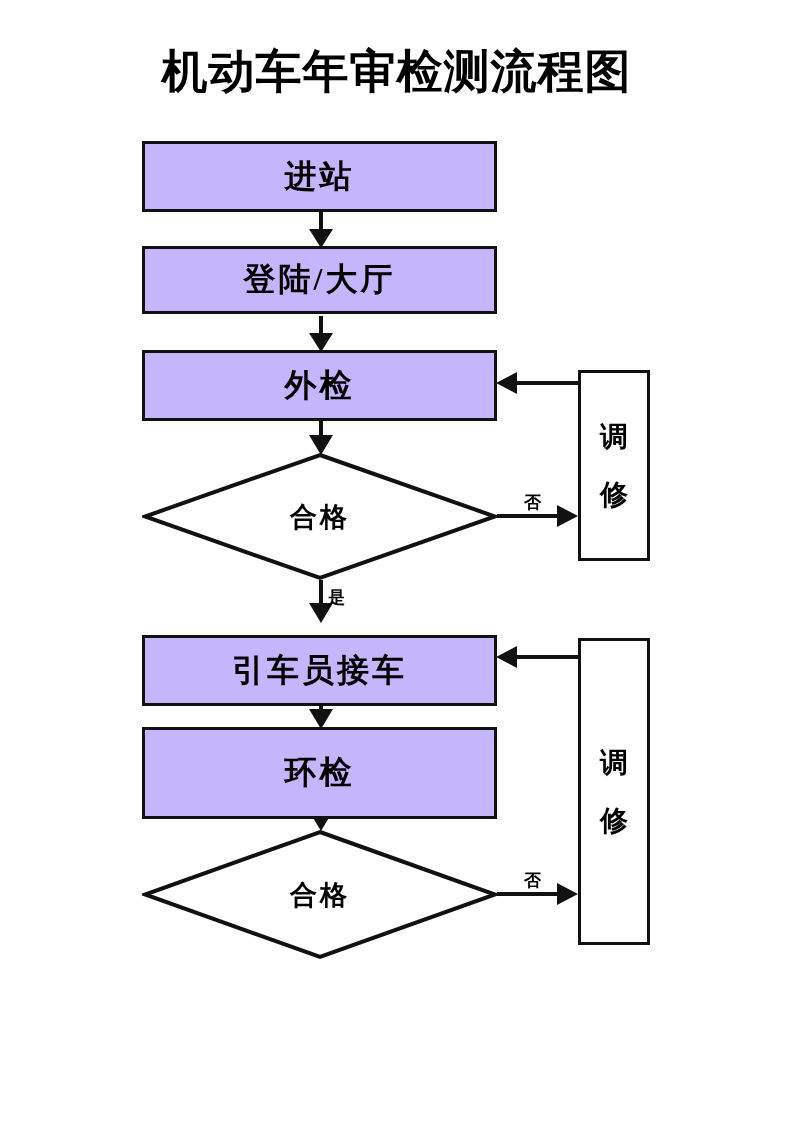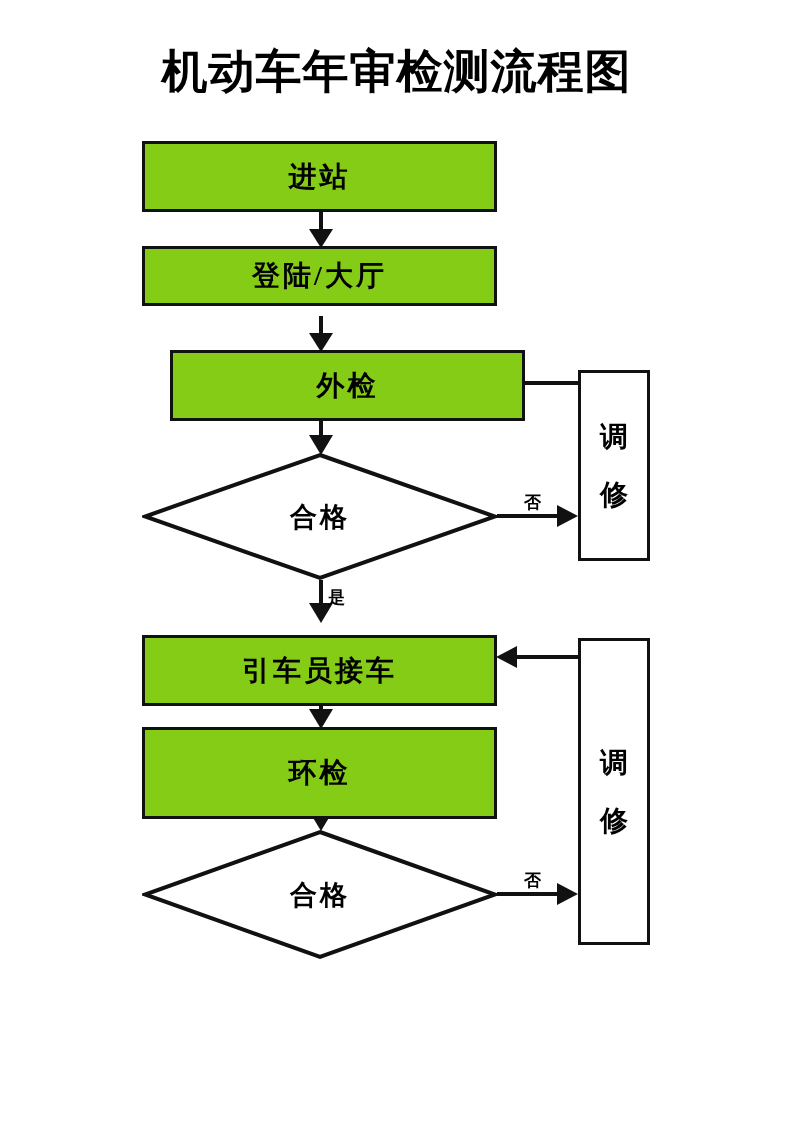--- a/index.html
+++ b/index.html
@@ -26,27 +26,27 @@
     line-height: 54px;
     font-weight: 700;
     color: #000000;
     letter-spacing: 1px;
     white-space: nowrap;
   }
   .node-box {
     position: absolute;
     box-sizing: border-box;
     border: 3px solid #111111;
-    background: #84cc16;
+    background: #c4b5fd;
     display: flex;
     align-items: center;
     justify-content: center;
     color: #000000;
     font-weight: 700;
-    font-size: 28px;
+    font-size: 32px;
     letter-spacing: 3px;
   }
   .side-box {
     position: absolute;
     box-sizing: border-box;
     border: 3px solid #111111;
     background: #ffffff;
     display: flex;
     flex-direction: column;
     align-items: center;
@@ -143,25 +143,25 @@
     <path d="M557,883 L578,894 L557,905 Z" fill="#111111"></path>
 
     <line x1="578" y1="657" x2="514" y2="657" stroke="#111111" stroke-width="4"></line>
     <path d="M517,646 L496,657 L517,668 Z" fill="#111111"></path>
   </svg>
 
   <div class="node-box" style="left:142px; top:141px; width:355px; height:71px;">
     <span>进站</span>
   </div>
 
-  <div class="node-box" style="left:142px; top:246px; width:355px; height:60px;">
+  <div class="node-box" style="left:142px; top:246px; width:355px; height:68px;">
     <span>登陆/大厅</span>
   </div>
 
-  <div class="node-box" style="left:142px; top:350px; width:355px; height:71px;margin-left:28px;">
+  <div class="node-box" style="left:142px; top:350px; width:355px; height:71px;">
     <span>外检</span>
   </div>
 
   <div class="diamond" style="left:142px; top:452px; width:356px; height:129px;">
     <svg width="356" height="129" viewBox="0 0 356 129">
       <polygon points="178,3 353,64.5 178,126 3,64.5" fill="#ffffff" stroke="#111111" stroke-width="4" stroke-linejoin="miter"></polygon>
     </svg>
     <div class="diamond-label">合格</div>
   </div>
 

